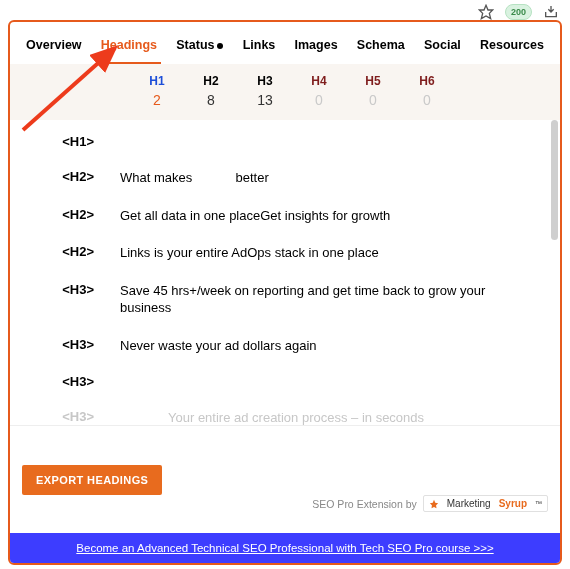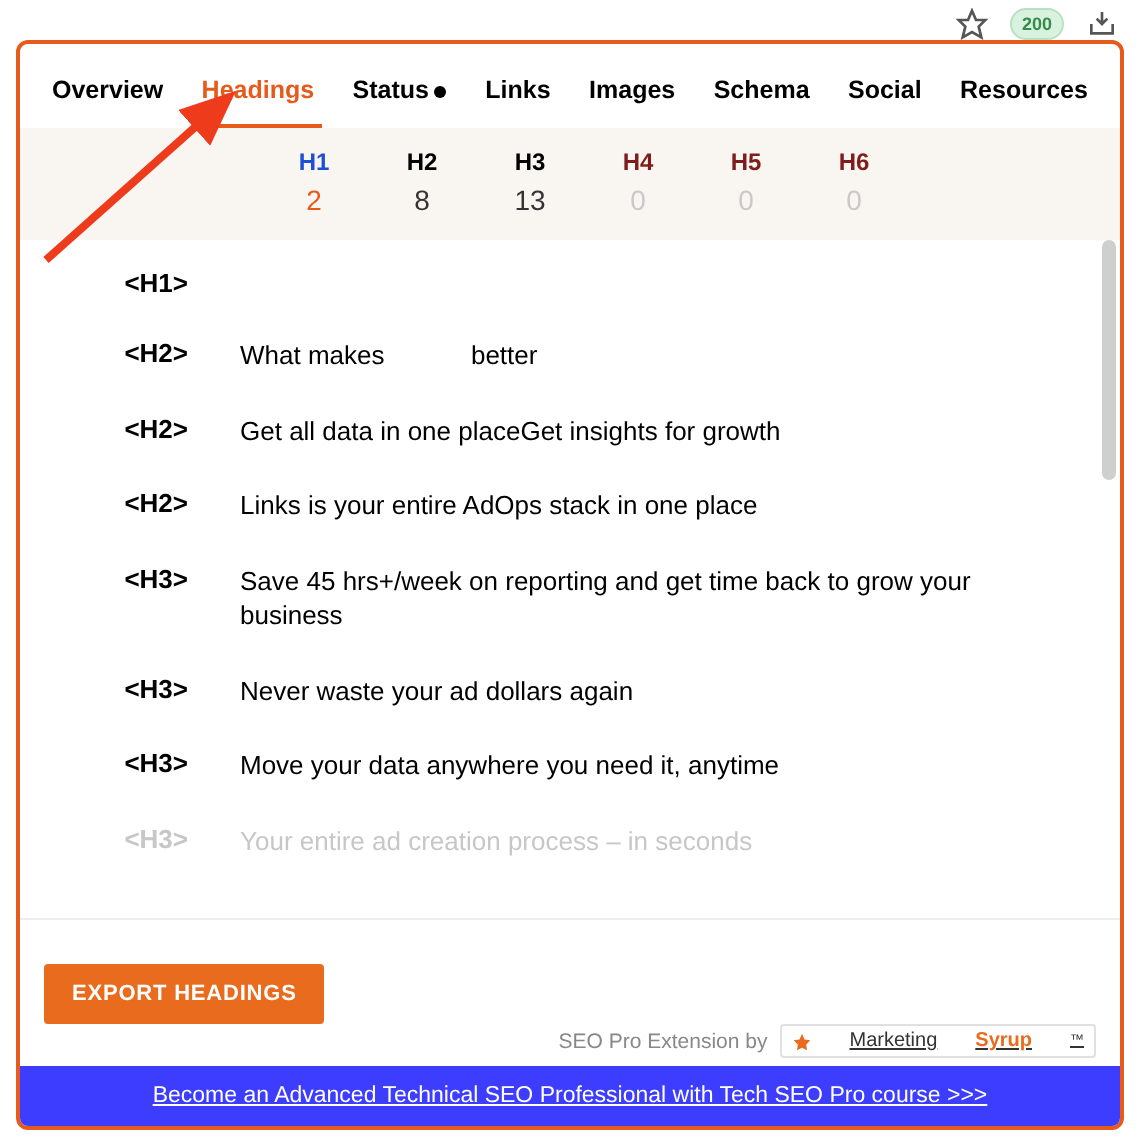--- a/index.html
+++ b/index.html
@@ -35,32 +35,32 @@
   .counts .col.active .lbl { color: #1d4ed8; }
   .counts .col.active .val { color: #e65a1c; }
 
   
   .list-wrap { position: relative; flex: 1; overflow: hidden; }
   .list { padding: 14px 22px 8px 18px; }
   .row { display: flex; gap: 26px; margin-bottom: 20px; font-size: 13px; }
   .tagcol { width: 66px; text-align: right; font-weight: bold; color: #000; flex-shrink: 0; }
   .txt { flex: 1; color: #000; line-height: 1.35; }
   .row.h1 .txt { font-weight: bold; font-size: 14px; }
-  .row.cut .txt { color: #c7c7c7; }
+  .row.cut .txt { color: #c7c7c7; margin-left: 48px; }
   .row.cut .tagcol { color: #c7c7c7; }
   .blank { display: inline-block; width: 36px; height: 12px; background: #fff; vertical-align: baseline; }
 
   .scrollbar-track { position: absolute; top: 0; bottom: 0; right: 2px; width: 8px; background: transparent; }
   .scroll-thumb { position: absolute; right: 0; width: 7px; background: #cfcfcf; border-radius: 4px; }
 
   
-  .footer1 { display: flex; align-items: center; justify-content: space-between; padding: 4px 12px; border-top: 1px solid #eee; background: #fff; }
+  .footer1 { display: flex; align-items: center; justify-content: space-between; padding: 21px 12px; border-top: 1px solid #eee; background: #fff; }
   .export-btn { background: #e86b1e; color: #fff; border: none; padding: 9px 14px; font-size: 11px; font-weight: bold; letter-spacing: 0.4px; border-radius: 2px; cursor: pointer; }
   .credit { display: flex; align-items: center; gap: 6px; font-size: 10.5px; color: #888; margin-top: 48px; }
-  .ms-logo { border: 1px solid #e0e0e0; padding: 2px 5px; font-size: 10px; color: #333; display: inline-flex; align-items: center; gap: 19px; border-radius: 2px; text-decoration: underline; }
+  .ms-logo { border: 1px solid #e0e0e0; padding: 2px 5px; font-size: 10px; color: #333; display: inline-flex; align-items: center; gap: 8px; border-radius: 2px; }
   .ms-logo .orange { color: #e86b1e; font-weight: bold; }
   .ms-logo .tm { font-size: 7px; vertical-align: top; }
   .footer2 { background: #3d3dff; color: #fff; text-align: center; padding: 9px 6px; font-size: 11.5px; }
   .footer2 span { text-decoration: underline; cursor: pointer; }
 </style>
 </head>
 <body>
 
 <div class="viewport">
 
@@ -140,21 +140,20 @@
           <div class="row  ">
             <div class="tagcol">&lt;H3&gt;</div>
             <div class="txt">Save 45 hrs+/week on reporting and get time back to grow your business</div>
           </div>
           <div class="row  ">
             <div class="tagcol">&lt;H3&gt;</div>
             <div class="txt">Never waste your ad dollars again</div>
           </div>
           <div class="row  ">
             <div class="tagcol">&lt;H3&gt;</div>
-            <div class="txt">Move your data anywhere you need it, anytime</div>
           </div>
           <div class="row  cut">
             <div class="tagcol">&lt;H3&gt;</div>
             <div class="txt">Your entire ad creation process – in seconds</div>
           </div>
         </div>
       <div class="scrollbar-track">
         <div class="scroll-thumb" style="top:0;height:120px;"></div>
       </div>
     </div>

